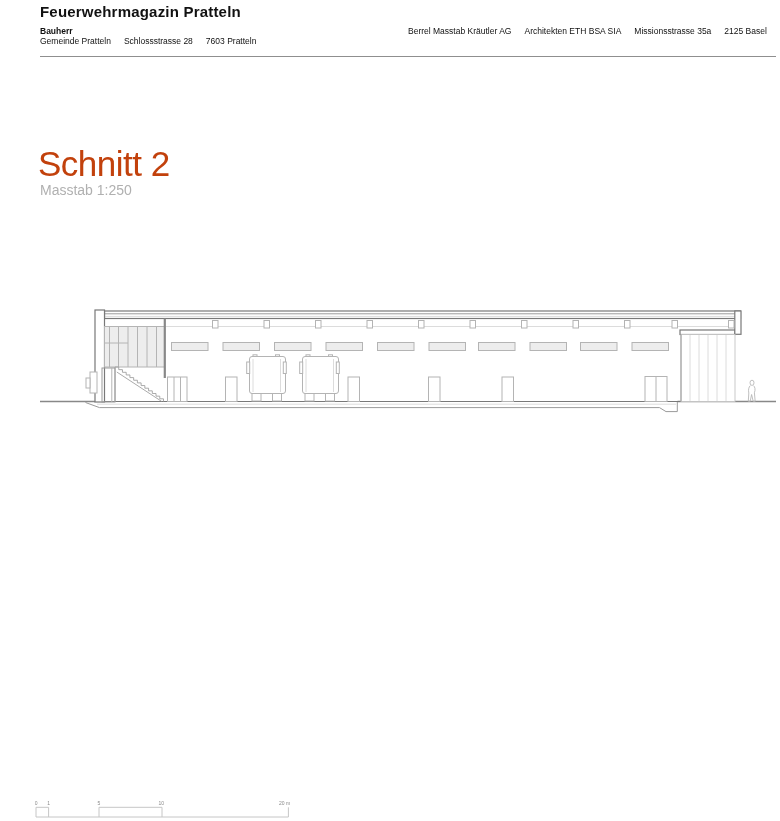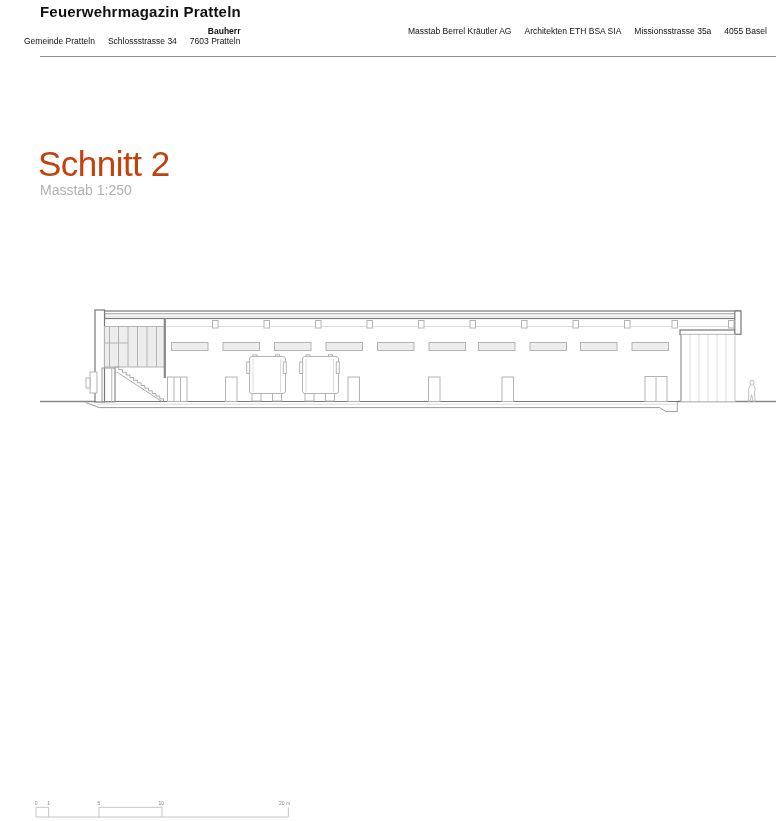--- a/index.html
+++ b/index.html
@@ -1,18 +1,18 @@
 <!DOCTYPE html>
 <html><head>
 <meta charset="utf-8">
 <style>
   html,body{margin:0;padding:0;background:#fff;}
   .sheet{position:relative;width:780px;height:821px;background:#ffffff;overflow:hidden;
          font-family:"Liberation Sans",sans-serif;color:#111;}
-  .abs{position:absolute;text-align:right;}
+  .abs{position:absolute;}
   .project-title{left:40px;top:3px;font-size:15px;font-weight:bold;letter-spacing:.2px;}
   .hblock{font-size:8.5px;line-height:10px;white-space:nowrap;}
   .hblock .lbl{font-weight:bold;}
   .hgap{margin-right:13px;}
   .rule{left:40px;top:56px;width:736px;height:1px;background:#8f8f8f;}
   .sheet-title{left:38px;top:144px;font-size:35px;font-weight:400;letter-spacing:-.5px;color:#c2410c;}
   .scale-note{left:40px;top:182px;font-size:14px;color:#b0b0b0;}
   svg{position:absolute;left:0;top:0;}
   .ln-cut{stroke:#787878;fill:none;stroke-width:1.2;}
   .ln-cut-f{stroke:#787878;fill:#fff;stroke-width:1.2;}
@@ -25,30 +25,30 @@
   .scalebar{stroke:#c6c6c6;fill:none;stroke-width:1;}
   .scalelbl{font-family:"Liberation Sans",sans-serif;font-size:5px;fill:#8a8a8a;}
 </style>
 </head>
 <body>
 
 <div class="sheet">
 
   <div class="abs project-title">Feuerwehrmagazin Pratteln</div>
 
-  <div class="abs hblock" style="left:24px;top:26px;">
+  <div class="abs hblock" style="left:40px;top:26px;">
     <div class="lbl">Bauherr</div>
     <div>
-      <span class="hgap">Gemeinde Pratteln</span><span class="hgap">Schlossstrasse 34</span><span>7603 Pratteln</span>
+      <span class="hgap">Gemeinde Pratteln</span><span class="hgap">Schlossstrasse 28</span><span>7603 Pratteln</span>
     </div>
   </div>
 
   <div class="abs hblock" style="left:408px;top:26px;">
     <div>
-      <span class="hgap">Masstab Berrel Kräutler AG</span><span class="hgap">Architekten ETH BSA SIA</span><span class="hgap">Missionsstrasse 35a</span><span>4055 Basel</span>
+      <span class="hgap">Berrel Masstab Kräutler AG</span><span class="hgap">Architekten ETH BSA SIA</span><span class="hgap">Missionsstrasse 35a</span><span>2125 Basel</span>
     </div>
   </div>
 
   <div class="abs rule"></div>
 
   <div class="abs sheet-title">Schnitt 2</div>
   <div class="abs scale-note">Masstab 1:250</div>
 
   <svg width="780" height="821" viewBox="0 0 780 821">
 

